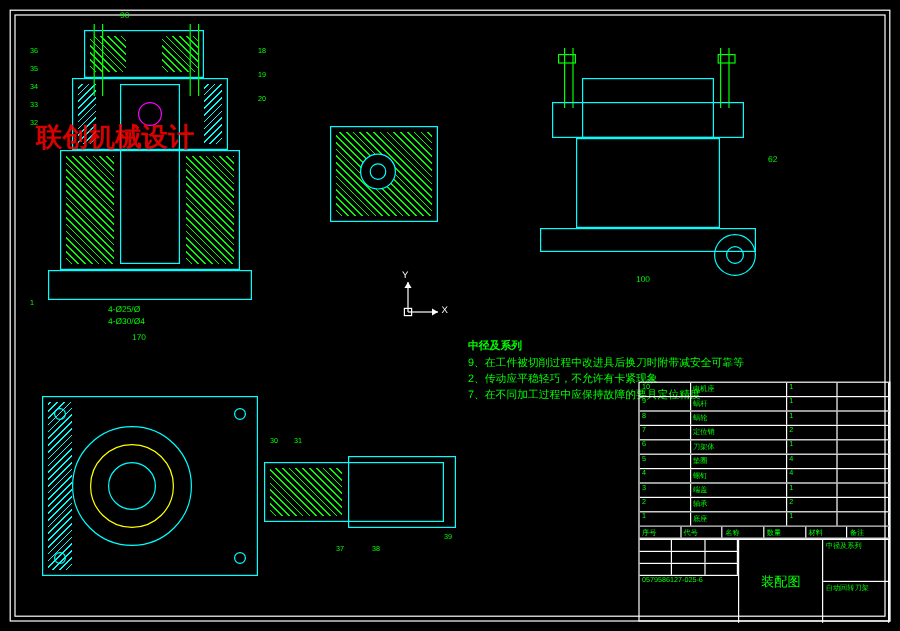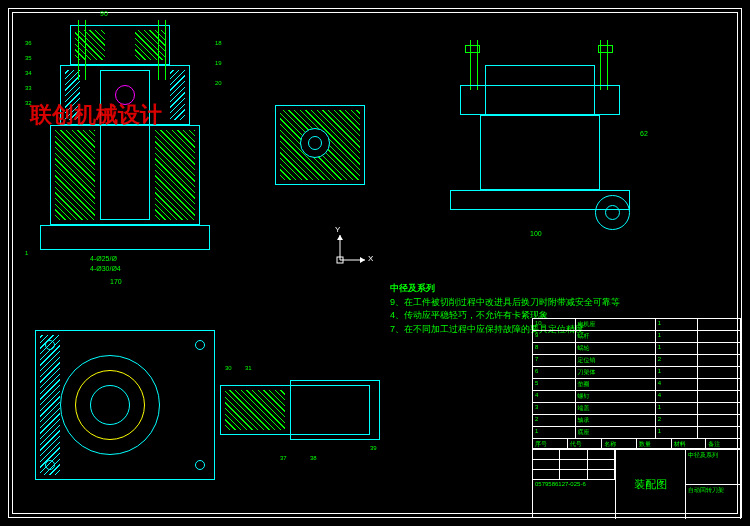--- a/index.html
+++ b/index.html
@@ -118,21 +118,21 @@
       <polygon points="10,5 7,10 13,10" fill="#fff"></polygon>
       <rect x="7" y="27" width="6" height="6" fill="none" stroke="#fff"></rect>
     </svg>
     <span class="label white" style="left:38px;top:24px">X</span>
     <span class="label white" style="left:5px;top:-5px">Y</span>
   </div>
 
   <div class="notes" style="left:390px;top:282px">
     <div style="font-weight:bold">中径及系列</div>
     <div>9、在工件被切削过程中改进具后换刀时附带减安全可靠等</div>
-    <div>4、传动应平稳轻巧，不允许有卡紧现象</div>
+    <div>2、传动应平稳轻巧，不允许有卡紧现象</div>
     <div>7、在不同加工过程中应保持故障的要具定位精度</div>
   </div>
 
   <div class="titleblock">
     <div style="height:120px;overflow:hidden">
       <div class="tb-row">
           <div class="tb-cell">10</div>
           <div class="tb-cell" style="flex:2">电机座</div>
           <div class="tb-cell">1</div>
           <div class="tb-cell"></div>

